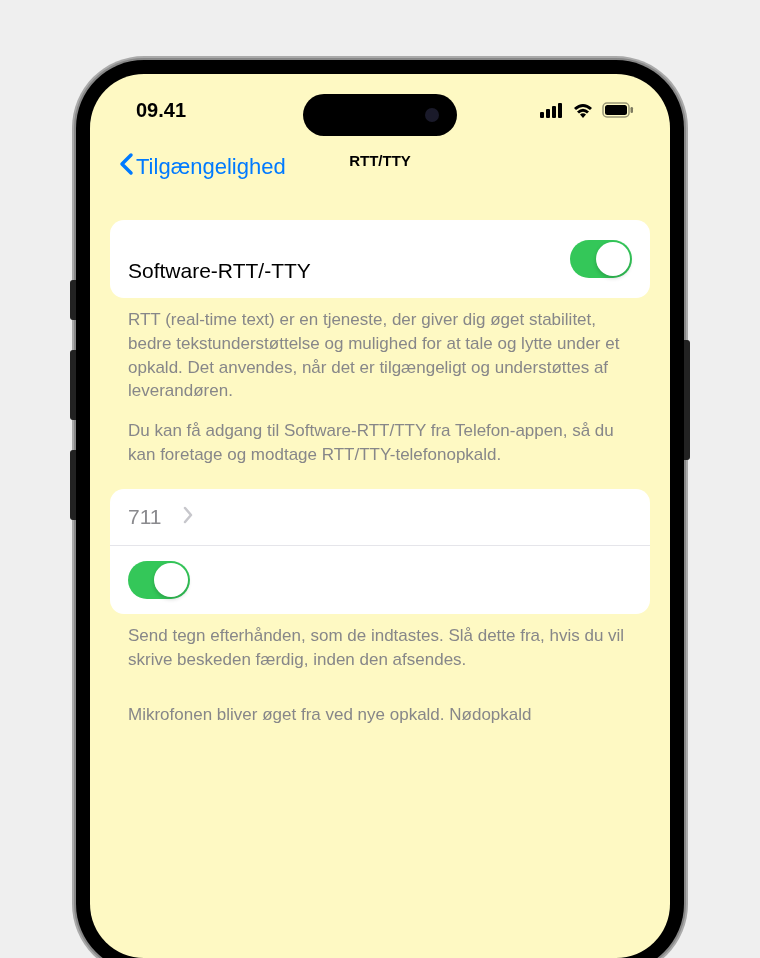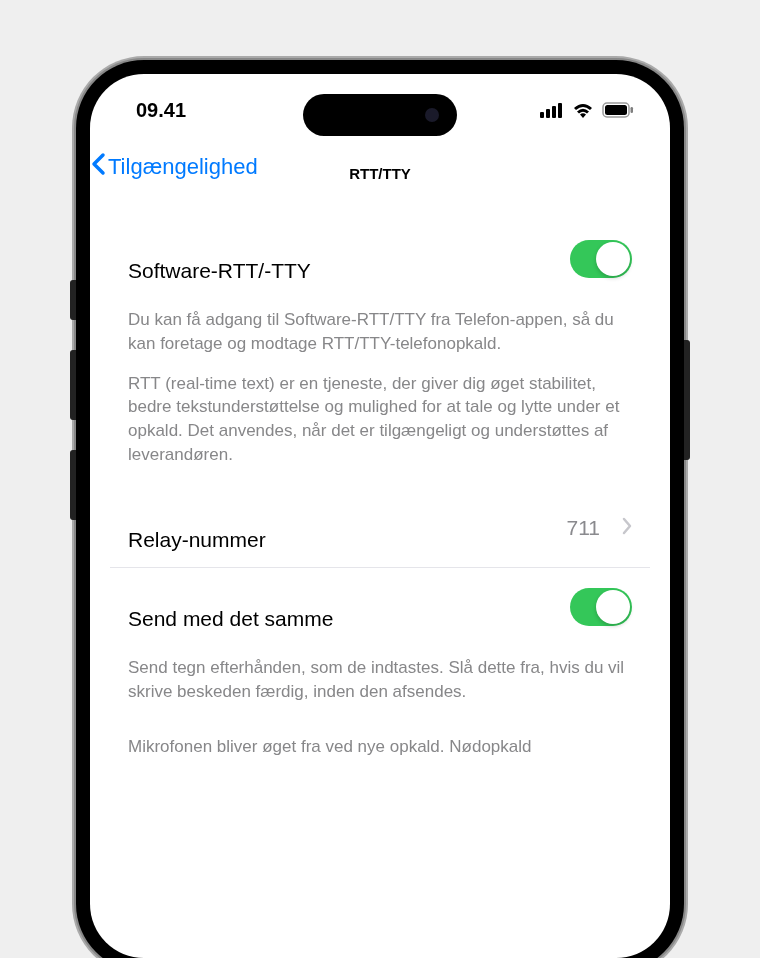--- a/index.html
+++ b/index.html
@@ -45,21 +45,21 @@
     .phone-buttons-right {
       position: absolute;
       right: -6px;
       top: 280px;
       width: 6px;
       height: 120px;
       background: #222;
       border-radius: 0 3px 3px 0;
     }
     .screen {
-      background: #ffffff;
+      background: #fef9c3;
       border-radius: 54px;
       width: 100%;
       height: 884px;
       overflow: hidden;
       position: relative;
     }
     .dynamic-island {
       position: absolute;
       top: 20px;
       left: 50%;
@@ -91,22 +91,22 @@
       font-weight: 600;
     }
     .status-right {
       display: flex;
       align-items: center;
       gap: 8px;
     }
     .status-right svg { display: block; }
     .nav-bar {
       display: flex;
-      align-items: flex-end;
-      padding: 14px 16px 18px 0;
+      align-items: flex-start;
+      padding: 14px 16px 18px 28px;
       position: relative;
     }
     .back-button {
       display: flex;
       align-items: center;
       color: #007aff;
       font-size: 22px;
       font-weight: 400;
       cursor: pointer;
     }
@@ -227,40 +227,38 @@
           <div class="cell">
             <span class="cell-label">Software-RTT/-TTY</span>
             <div class="cell-accessory">
               <div class="toggle on">
                   <div class="toggle-knob"></div>
                 </div>
             </div>
           </div>
         </div>
         <div class="footer">
+          <p>RTT (real-time text) er en tjeneste, der giver dig øget stabilitet, bedre tekstunderstøttelse og mulighed for at tale og lytte under et opkald. Det anvendes, når det er tilgængeligt og understøttes af leverandøren.</p>
           <p>Du kan få adgang til Software-RTT/TTY fra Telefon-appen, så du kan foretage og modtage RTT/TTY-telefonopkald.</p>
-          <p>RTT (real-time text) er en tjeneste, der giver dig øget stabilitet, bedre tekstunderstøttelse og mulighed for at tale og lytte under et opkald. Det anvendes, når det er tilgængeligt og understøttes af leverandøren.</p>
         </div>
       </div>
 
       <div class="group">
         <div class="cell-container">
           <div class="cell">
-            <span class="cell-label">Relay-nummer</span>
             <div class="cell-accessory">
               <span class="cell-value">711</span>
               <span class="chevron-right">
                 <svg width="10" height="18" viewBox="0 0 10 18">
                     <path d="M2 2 L8 9 L2 16" stroke="#c7c7cc" stroke-width="2.5" fill="none" stroke-linecap="round" stroke-linejoin="round"></path>
                   </svg>
               </span>
             </div>
           </div>
           <div class="cell">
-            <span class="cell-label">Send med det samme</span>
             <div class="cell-accessory">
               <div class="toggle on">
                   <div class="toggle-knob"></div>
                 </div>
             </div>
           </div>
         </div>
         <div class="footer">
           <p>Send tegn efterhånden, som de indtastes. Slå dette fra, hvis du vil skrive beskeden færdig, inden den afsendes.</p>
         </div>

